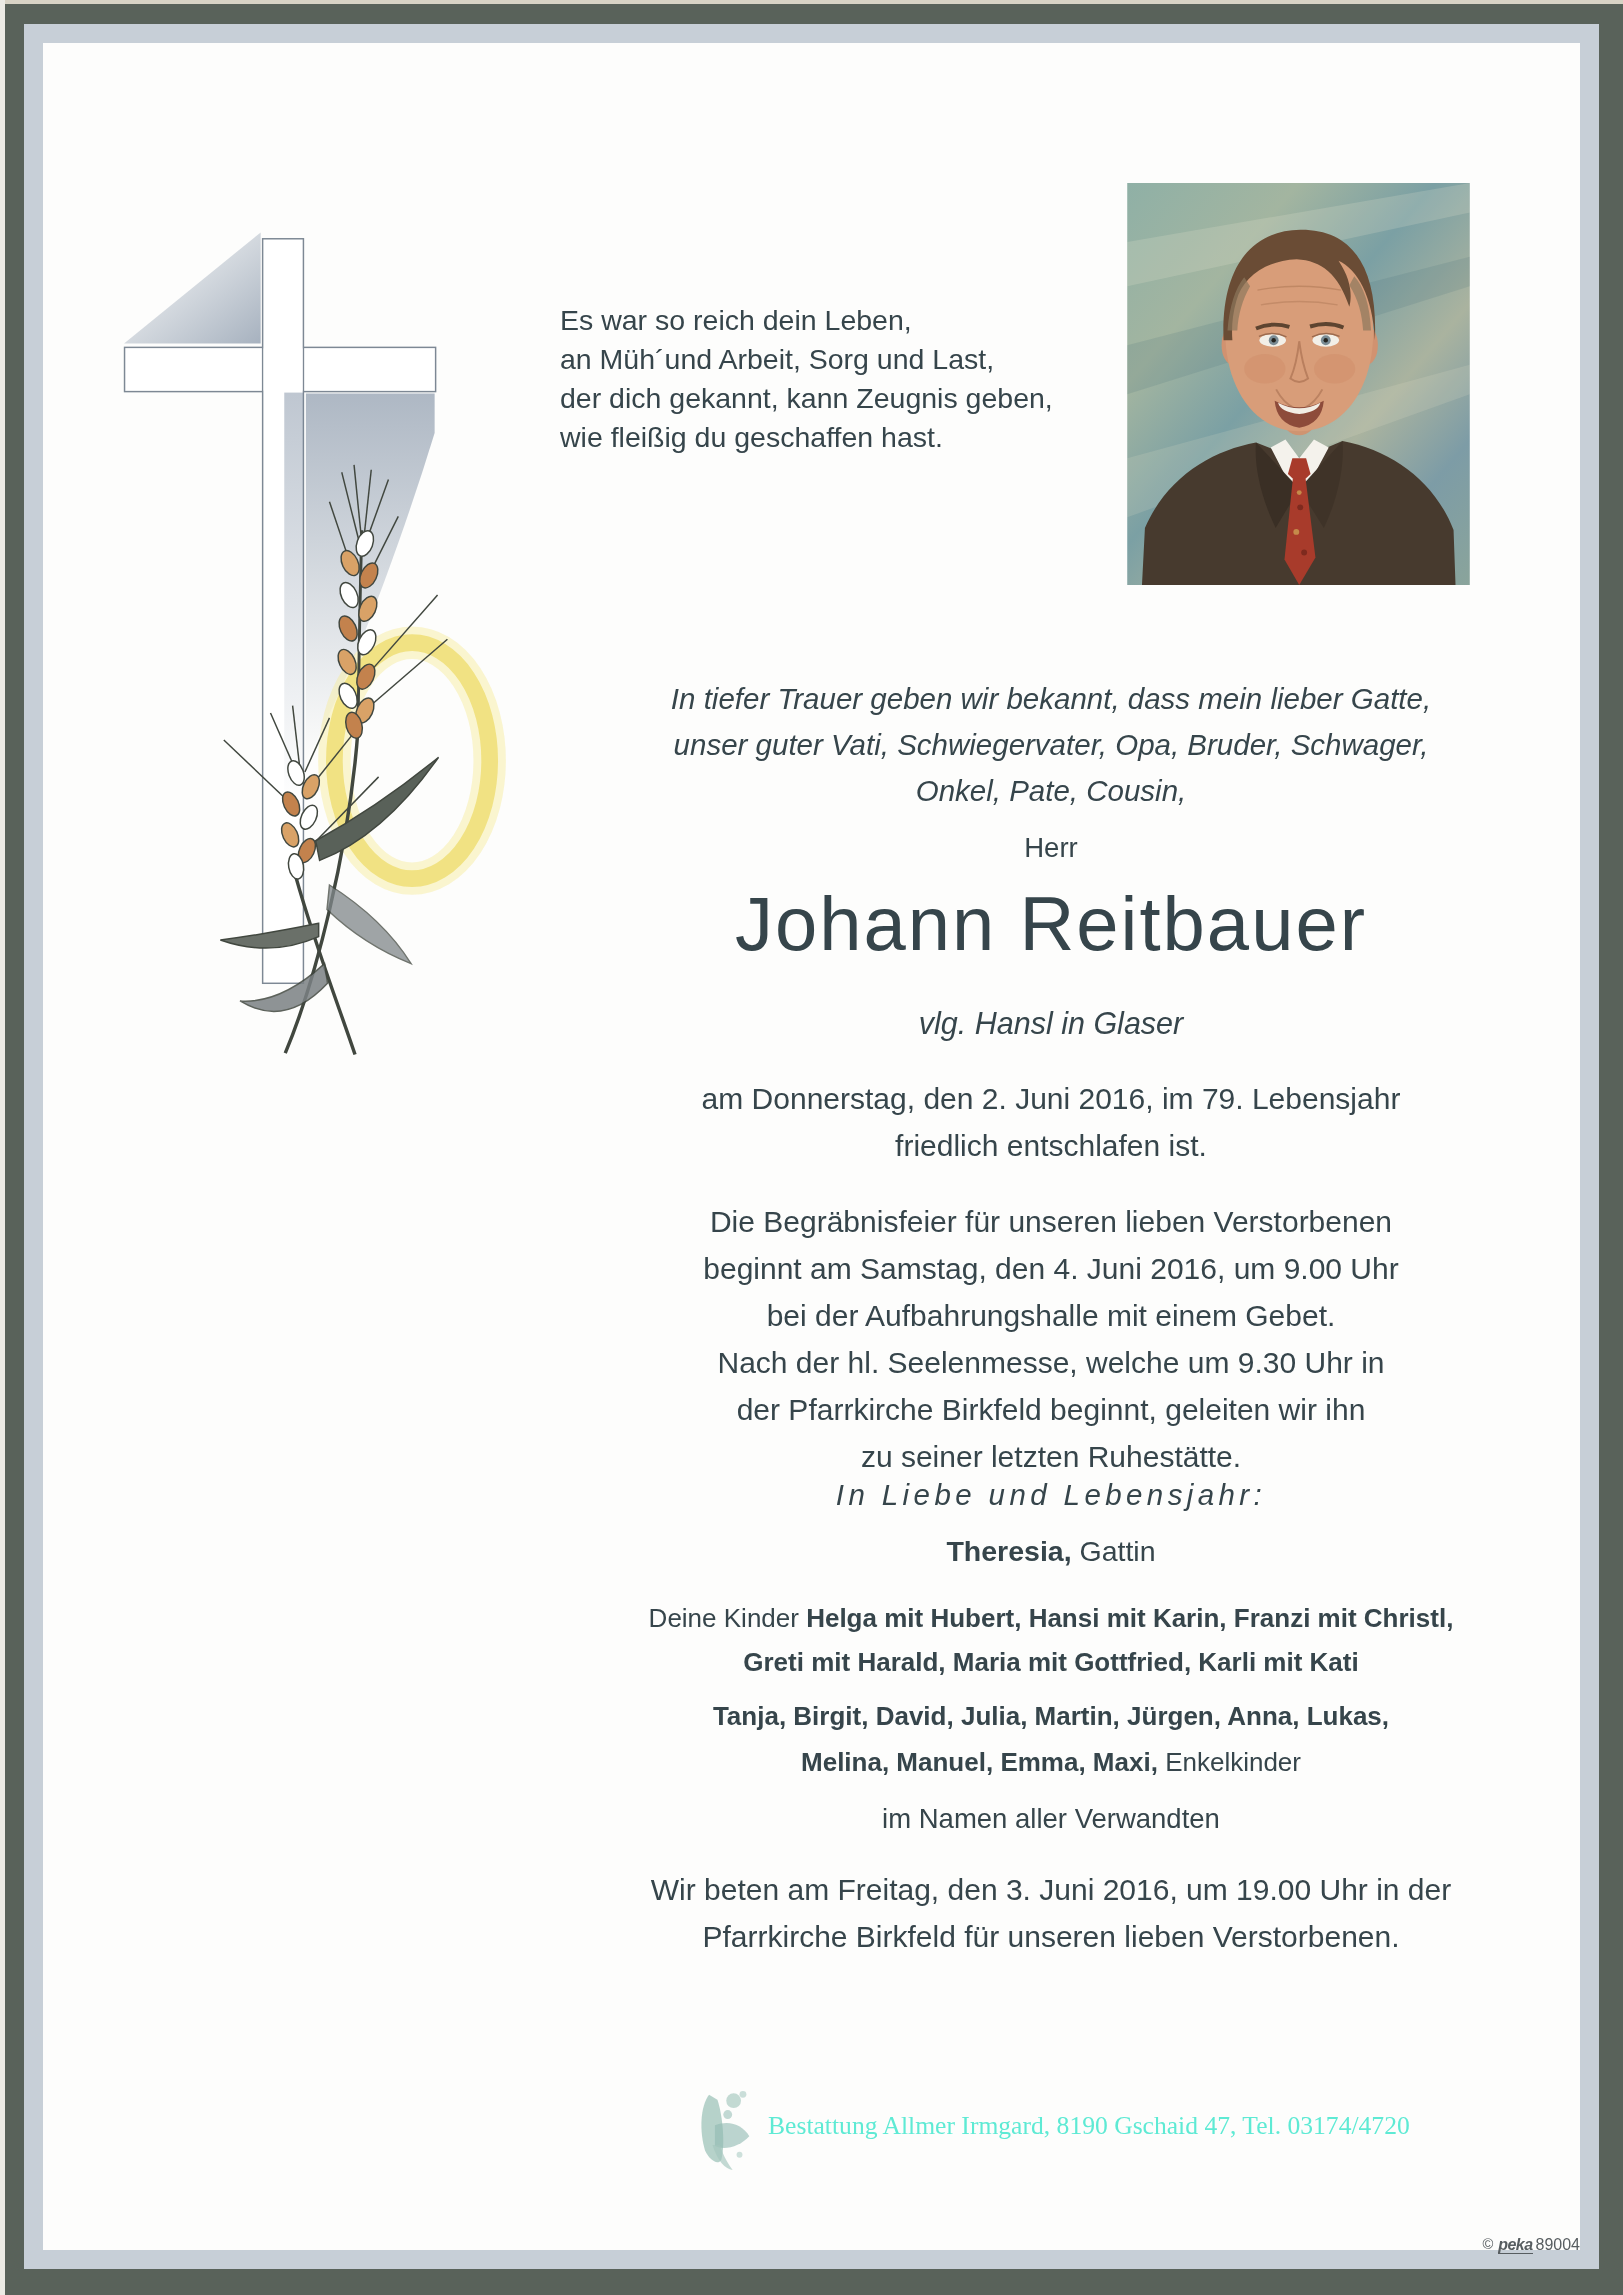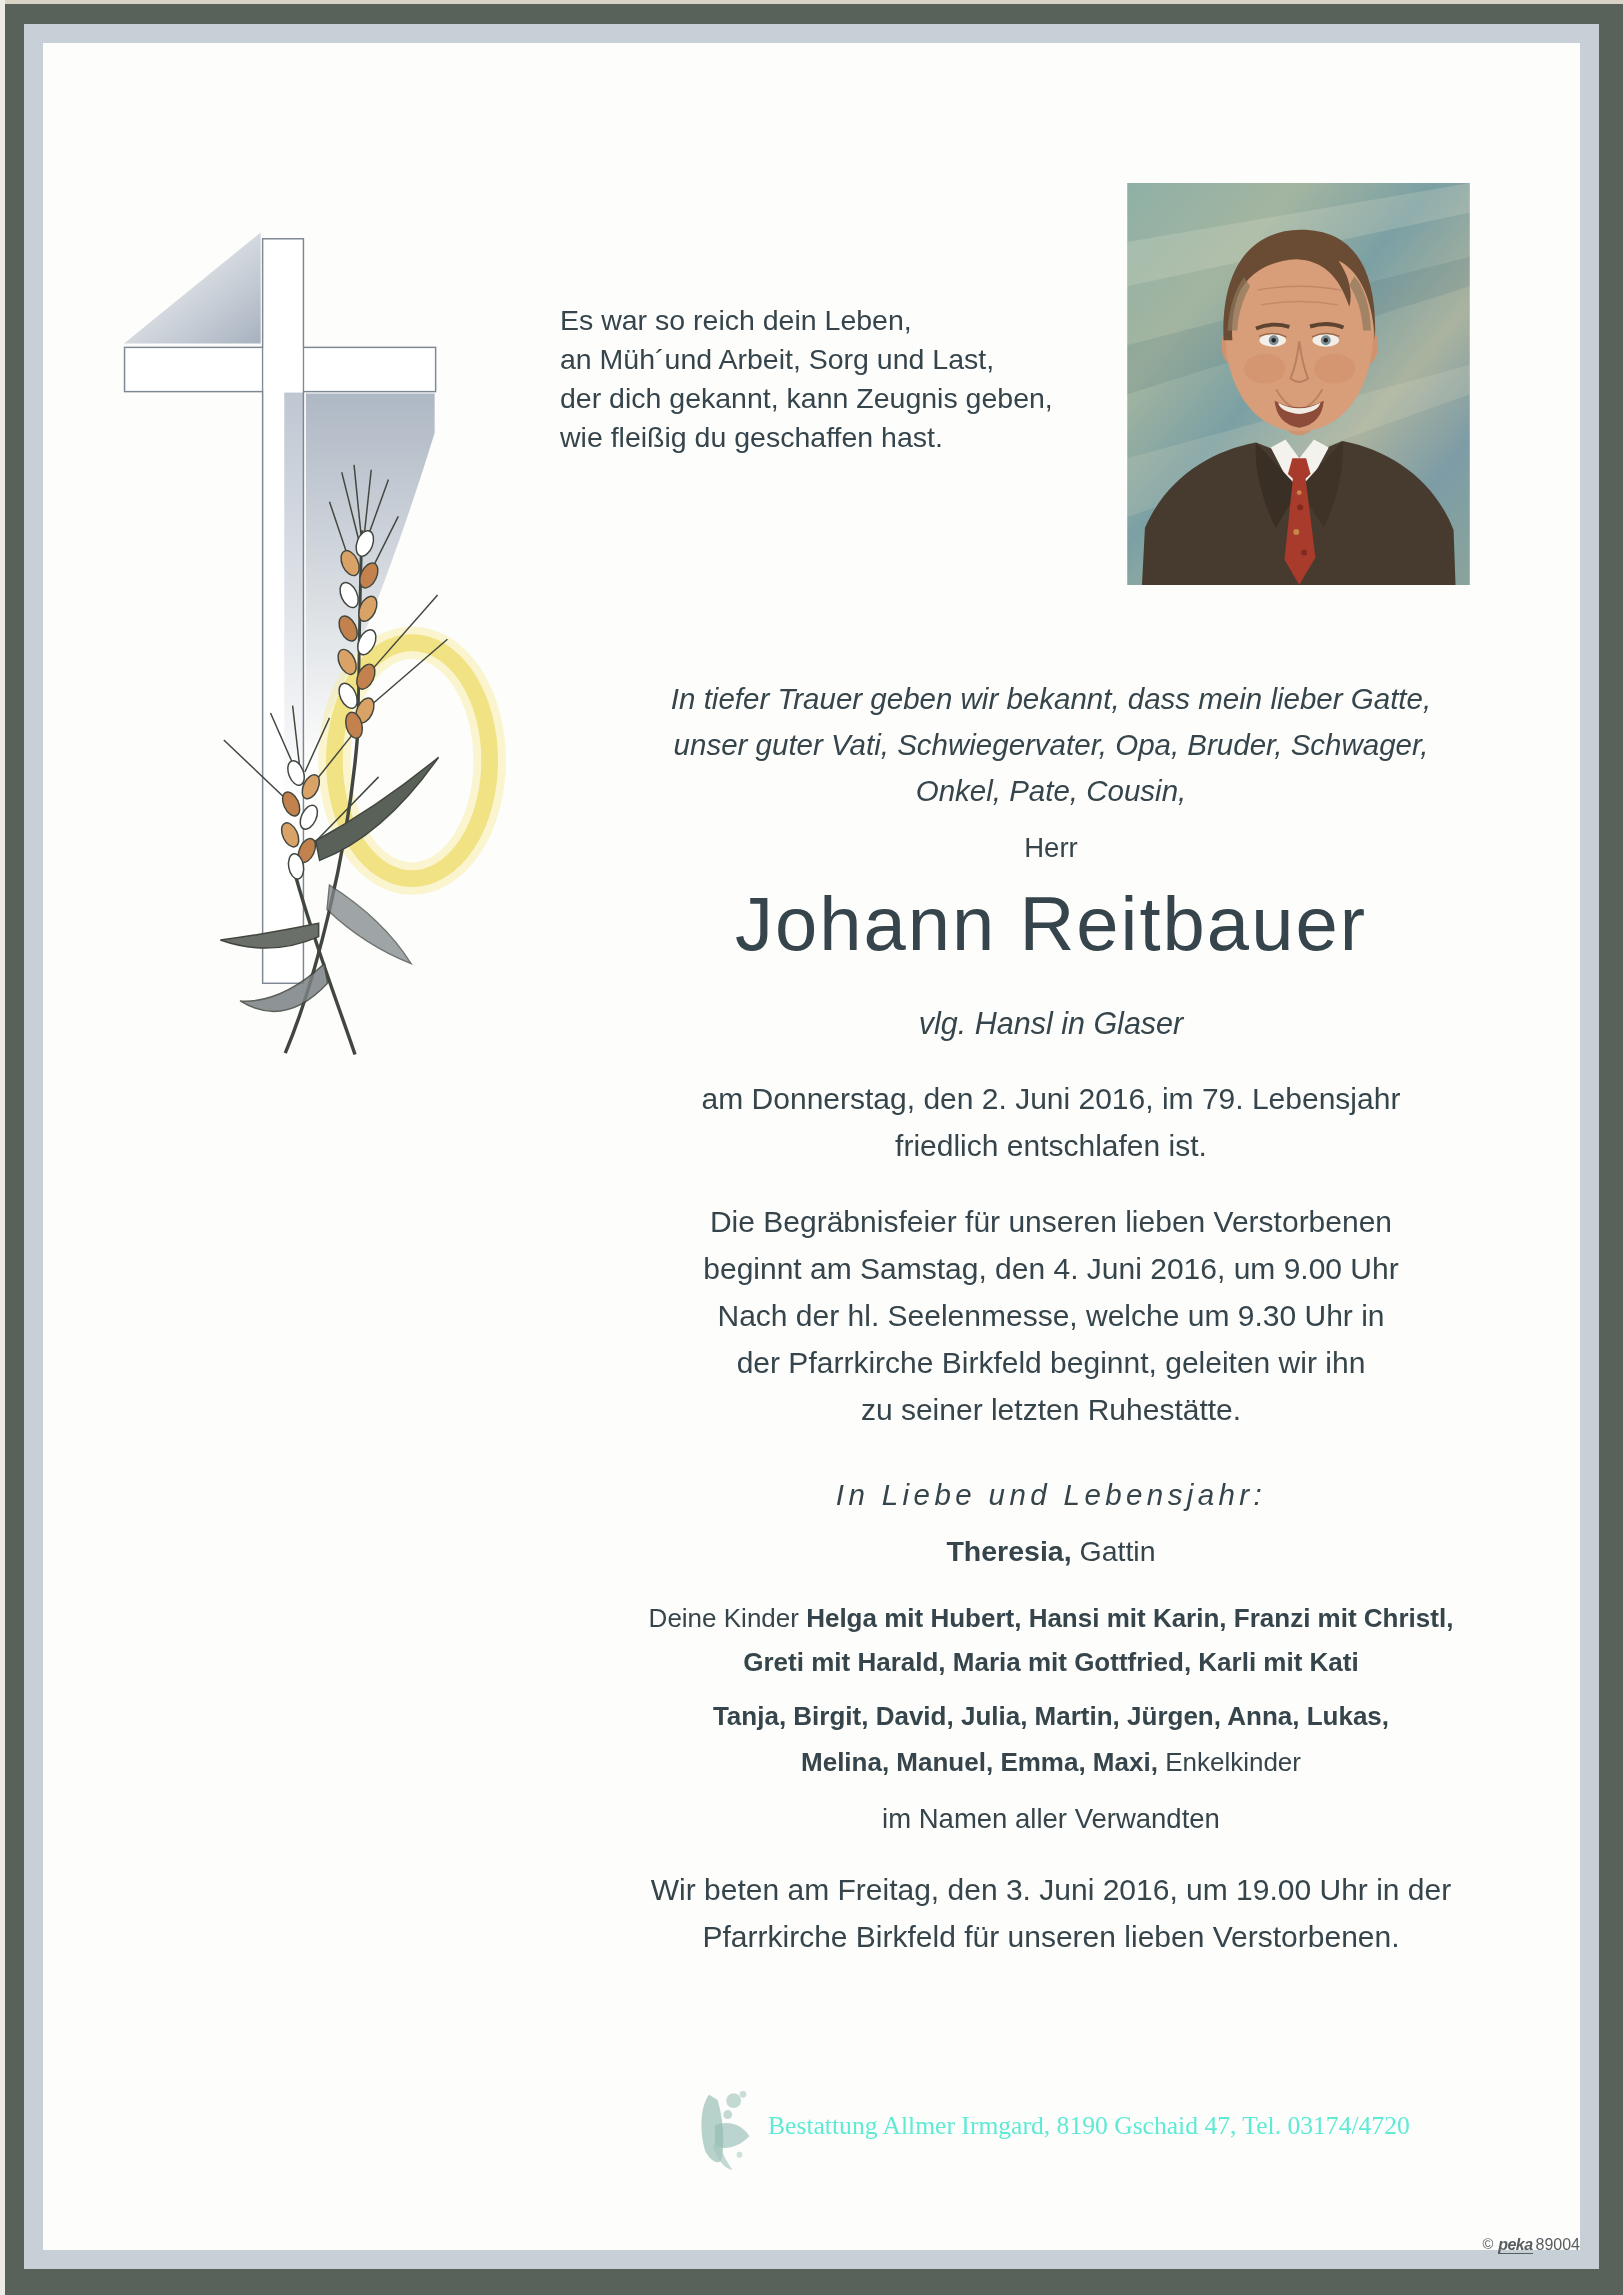--- a/index.html
+++ b/index.html
@@ -212,20 +212,21 @@
 <div class="abs col vulgo ink">vlg. Hansl in Glaser</div>
 
 <div class="abs col death ink">
   <div>am Donnerstag, den 2. Juni 2016, im 79. Lebensjahr</div>
   <div>friedlich entschlafen ist.</div>
 </div>
 
 <div class="abs col funeral ink">
   <div>Die Begräbnisfeier für unseren lieben Verstorbenen</div>
   <div>beginnt am Samstag, den 4. Juni 2016, um 9.00 Uhr</div>
+  <div>bei der Aufbahrungshalle mit einem Gebet.</div>
   <div>Nach der hl. Seelenmesse, welche um 9.30 Uhr in</div>
   <div>der Pfarrkirche Birkfeld beginnt, geleiten wir ihn</div>
   <div>zu seiner letzten Ruhestätte.</div>
 </div>
 
 <div class="abs col gratitude ink">In Liebe und Lebensjahr:</div>
 
 <div class="abs col widow ink"><span class="b">Theresia,</span><span> Gattin</span></div>
 
 <div class="abs col fam1 ink"><span>Deine Kinder </span><span class="b">Helga mit Hubert, Hansi mit Karin, Franzi mit Christl,</span></div>

